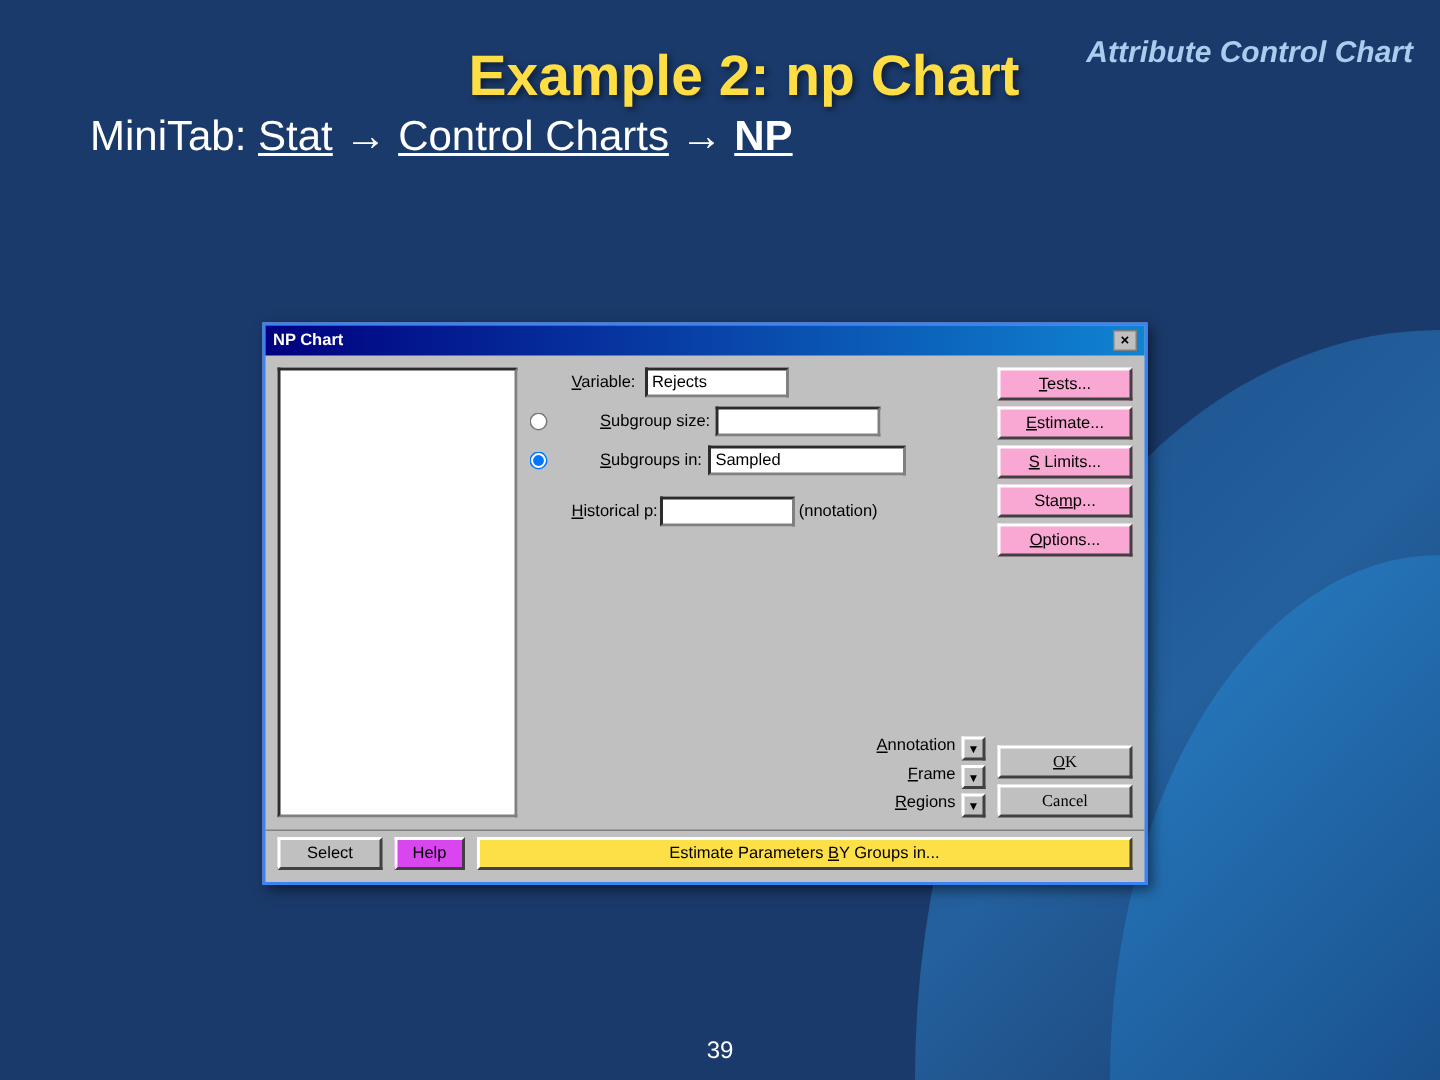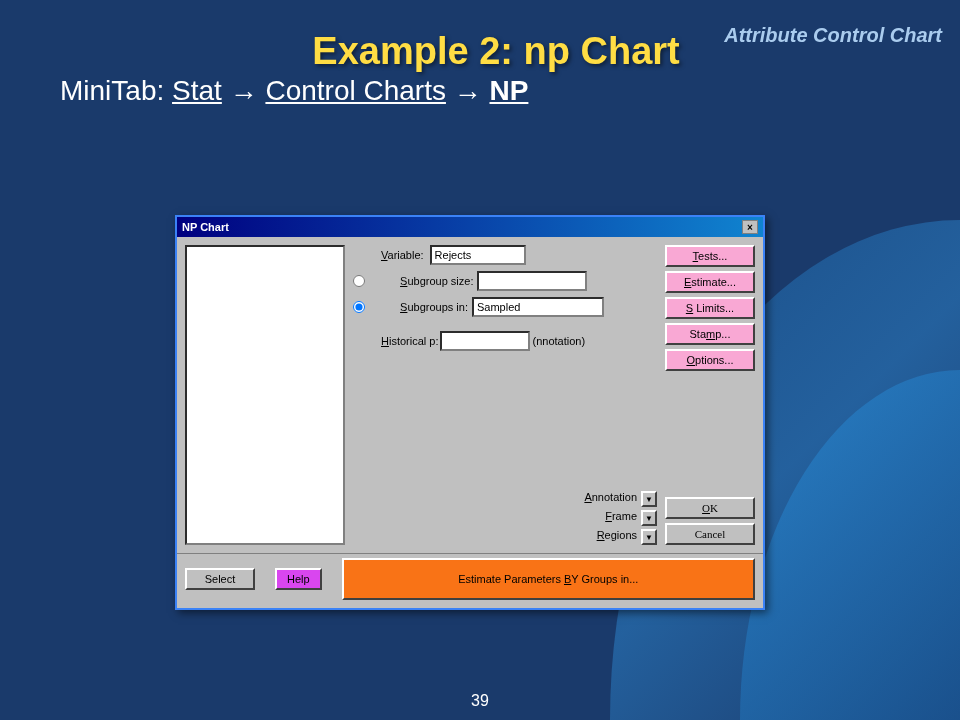--- a/index.html
+++ b/index.html
@@ -250,21 +250,21 @@
       margin-left: 4px;
     }
 
     .spacer { flex: 1; }
 
     
     .dialog-bottom {
       display: flex;
       align-items: center;
       padding: 4px 8px 8px 8px;
-      gap: 20px;
+      gap: 8px;
       border-top: 1px solid #808080;
     }
 
     .ok-btn {
       background: #c0c0c0;
       border-top: 2px solid #ffffff;
       border-left: 2px solid #ffffff;
       border-bottom: 2px solid #404040;
       border-right: 2px solid #404040;
       font-size: 11px;
@@ -284,27 +284,27 @@
       border-bottom: 2px solid #404040;
       border-right: 2px solid #404040;
       font-size: 11px;
       padding: 3px 10px;
       cursor: pointer;
       text-align: center;
       min-width: 70px;
     }
 
     .estimate-big-btn {
-      background: #f97316;
-      border-top: 2px solid #ffffff;
-      border-left: 2px solid #ffffff;
-      border-bottom: 2px solid #404040;
-      border-right: 2px solid #404040;
-      font-size: 11px;
-      padding: 13px 10px;
+      background: #fde047;
+      border-top: 2px solid #ffffff;
+      border-left: 2px solid #ffffff;
+      border-bottom: 2px solid #404040;
+      border-right: 2px solid #404040;
+      font-size: 11px;
+      padding: 3px 10px;
       cursor: pointer;
       flex: 1;
       text-align: center;
     }
 
     .estimate-big-btn u { text-decoration: underline; }
 
     
     .right-dropdown-section {
       display: flex;

